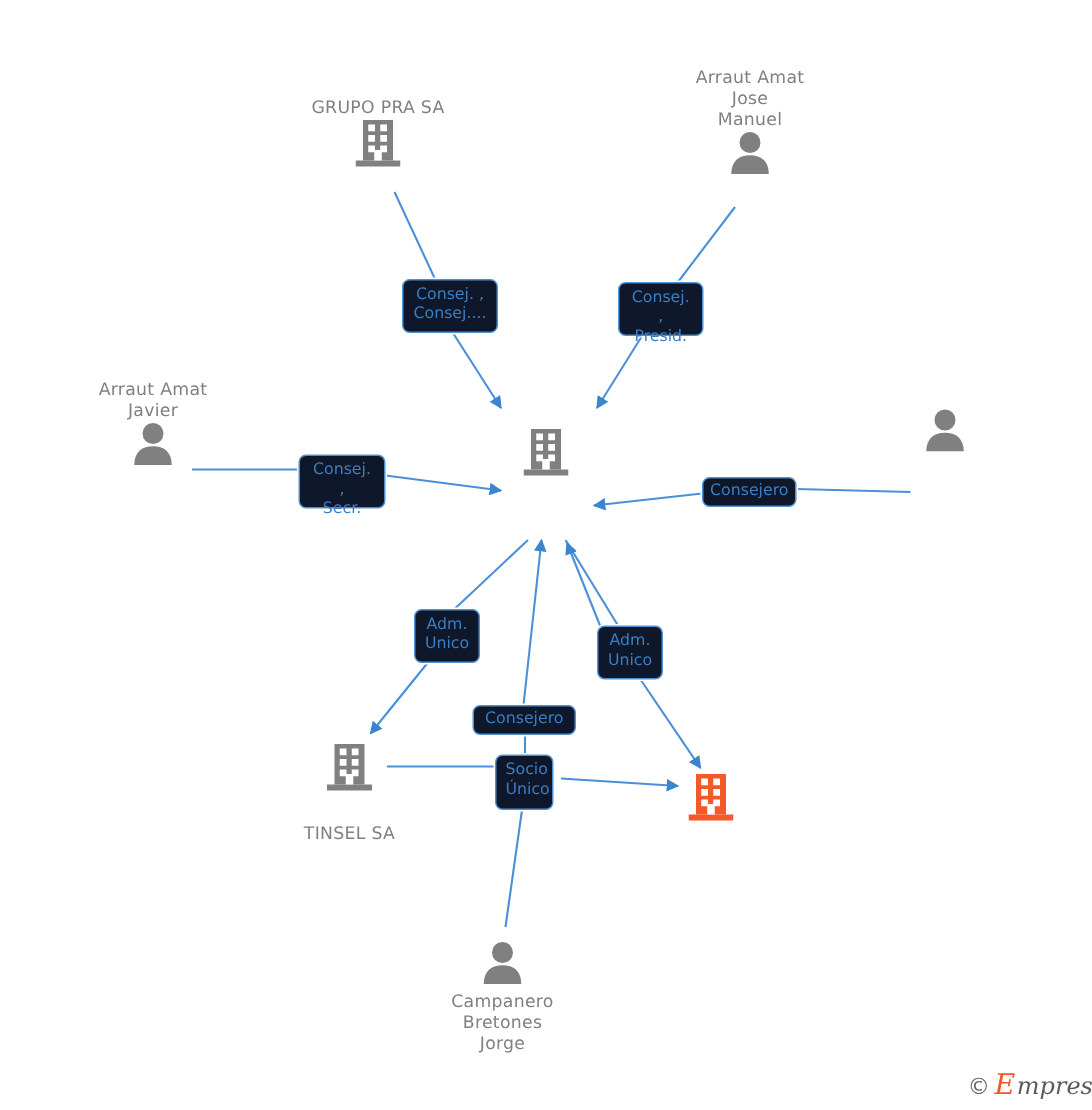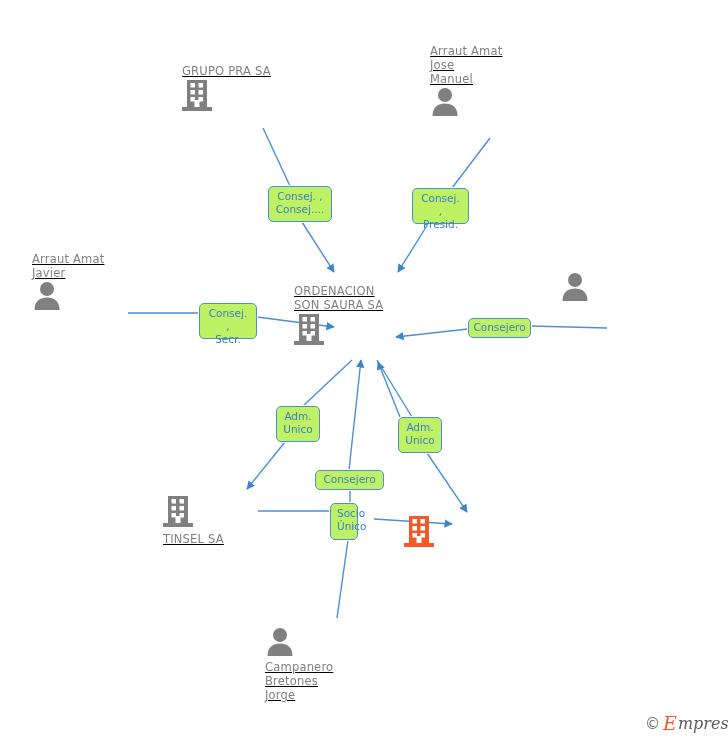--- a/index.html
+++ b/index.html
@@ -19,23 +19,23 @@
   }
   #edges {
     position: absolute;
     left: 0;
     top: 0;
     width: 728px;
     height: 740px;
   }
   .node {
     position: absolute;
+    text-align: center;
     width: 140px;
     margin-left: -70px;
-    text-decoration: underline;
   }
   .node .nlabel {
     font-size: 11.5px;
     line-height: 14px;
     color: #808080;
     letter-spacing: 0.2px;
     white-space: pre-line;
   }
   .node.highlight .nlabel {
     color: #585858;
@@ -43,21 +43,21 @@
     font-size: 11.5px;
   }
   .icon-wrap {
     display: block;
     line-height: 0;
   }
   .edge-label {
     position: absolute;
     border: 1px solid #4f90d0;
     border-radius: 5px;
-    background: #bef264;
+    background: #0f172a;
     color: #3a7ec4;
     font-size: 10.5px;
     line-height: 13px;
     text-align: center;
     padding: 3px 6px 4px 6px;
     white-space: pre-line;
     box-sizing: border-box;
     box-shadow: 0 0 0 1px #ffffff;
   }
   .watermark {
@@ -163,22 +163,20 @@
 Javier</div>
     <span class="icon-wrap">
       <svg width="30" height="30" viewBox="0 0 30 30">
         <circle cx="15" cy="9" r="7" fill="#808080"></circle>
         <path d="M 2.5 30 C 2.5 21 8 17.5 15 17.5 C 22 17.5 27.5 21 27.5 30 Z" fill="#808080"></path>
       </svg>
     </span>
   </div>
 
   <div class="node" style="left:364px; top:284px;">
-    <div class="nlabel">ORDENACION
-SON SAURA SA</div>
     <span class="icon-wrap">
       <svg width="30" height="34" viewBox="0 0 30 34">
         <rect x="5" y="2" width="20" height="27" fill="#808080"></rect>
         <rect x="0" y="29" width="30" height="4" fill="#808080"></rect>
         <rect x="8.5" y="5" width="4.5" height="4.5" fill="#ffffff"></rect>
         <rect x="16.5" y="5" width="4.5" height="4.5" fill="#ffffff"></rect>
         <rect x="8.5" y="12" width="4.5" height="4.5" fill="#ffffff"></rect>
         <rect x="16.5" y="12" width="4.5" height="4.5" fill="#ffffff"></rect>
         <rect x="8.5" y="19" width="4.5" height="4.5" fill="#ffffff"></rect>
         <rect x="16.5" y="19" width="4.5" height="4.5" fill="#ffffff"></rect>
@@ -203,21 +201,21 @@
         <rect x="0" y="29" width="30" height="4" fill="#808080"></rect>
         <rect x="8.5" y="5" width="4.5" height="4.5" fill="#ffffff"></rect>
         <rect x="16.5" y="5" width="4.5" height="4.5" fill="#ffffff"></rect>
         <rect x="8.5" y="12" width="4.5" height="4.5" fill="#ffffff"></rect>
         <rect x="16.5" y="12" width="4.5" height="4.5" fill="#ffffff"></rect>
         <rect x="8.5" y="19" width="4.5" height="4.5" fill="#ffffff"></rect>
         <rect x="16.5" y="19" width="4.5" height="4.5" fill="#ffffff"></rect>
         <rect x="12.5" y="22" width="5" height="7" fill="#ffffff"></rect>
       </svg>
     </span>
-    <div class="nlabel" style="margin-top:4px;">TINSEL SA</div>
+    <div class="nlabel" style="margin-top:20px;">TINSEL SA</div>
   </div>
 
   <div class="node highlight" style="left:474px; top:514px;">
     <span class="icon-wrap">
       <svg width="30" height="34" viewBox="0 0 30 34">
         <rect x="5" y="2" width="20" height="27" fill="#f4592a"></rect>
         <rect x="0" y="29" width="30" height="4" fill="#f4592a"></rect>
         <rect x="8.5" y="5" width="4.5" height="4.5" fill="#ffffff"></rect>
         <rect x="16.5" y="5" width="4.5" height="4.5" fill="#ffffff"></rect>
         <rect x="8.5" y="12" width="4.5" height="4.5" fill="#ffffff"></rect>
@@ -253,21 +251,21 @@
   <div class="edge-label" style="left:468px; top:318px; width:63px; height:20px; padding:2px 4px;">Consejero</div>
 
   <div class="edge-label" style="left:276px; top:406px; width:44px; height:36px;">Adm.
 Unico</div>
 
   <div class="edge-label" style="left:398px; top:417px; width:44px; height:36px;">Adm.
 Unico</div>
 
   <div class="edge-label" style="left:315px; top:470px; width:69px; height:20px; padding:2px 4px;">Consejero</div>
 
-  <div class="edge-label" style="left:330px; top:503px; width:28px; height:37px;">Socio
+  <div class="edge-label" style="left:330px; top:503px; width:39px; height:37px;">Socio
 Único</div>
 
   <div class="watermark" style="left:645px; top:714px;">
     <span class="wm-c">©</span>
     <span class="wm-e">E</span>
     <span class="wm-rest">mpresia</span>
   </div>
 
 </div>
 

